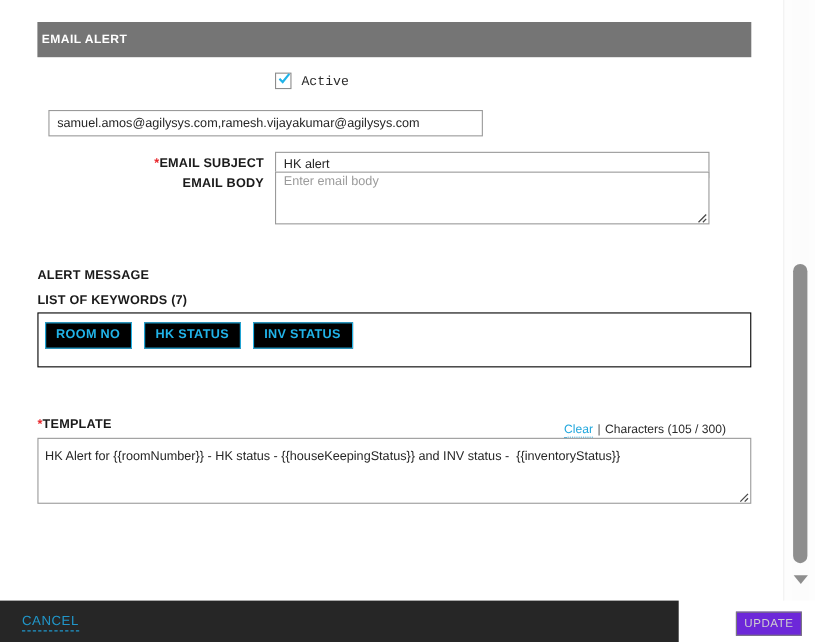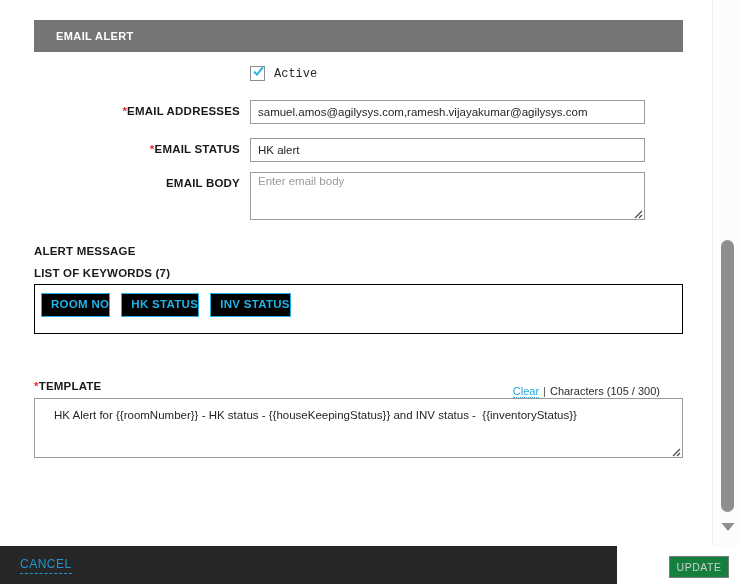--- a/index.html
+++ b/index.html
@@ -42,21 +42,21 @@
     height: 32px;
     background: #757575;
     display: flex;
     align-items: center;
   }
   .section-header-title {
     color: #ffffff;
     font-size: 11px;
     font-weight: bold;
     letter-spacing: 0.4px;
-    padding-left: 22px;
+    padding-left: 4px;
   }
 
   
   .form-row {
     position: absolute;
     display: flex;
     align-items: flex-start;
   }
   .field-label {
     width: 206px;
@@ -101,21 +101,21 @@
     width: 11px;
     height: 11px;
   }
   .cb-label {
     font-size: 12px;
     color: #2b2b2b;
   }
 
   .input-row-1 { left: 34px; top: 100px; }
   .input-row-2 { left: 34px; top: 138px; }
-  .input-row-3 { left: 34px; top: 172px; justify-content: space-between; }
+  .input-row-3 { left: 34px; top: 156px; justify-content: space-between; }
 
   .text-input {
     margin-left: 10px;
     width: 395px;
     height: 24px;
     box-sizing: border-box;
     border: 1px solid #9a9a9a;
     background: #ffffff;
     font-family: "Liberation Sans", sans-serif;
     font-size: 11.5px;
@@ -189,21 +189,21 @@
     align-items: flex-start;
     gap: 11px;
   }
   .keyword-chip {
     background: #000000;
     border: 1px solid #21b3e8;
     color: #21b3e8;
     font-size: 11.5px;
     font-weight: bold;
     letter-spacing: 0.3px;
-    padding: 5px 0 6px 9px;
+    padding: 5px 10px 6px 9px;
     line-height: 11px;
     cursor: pointer;
     user-select: none;
     box-sizing: border-box;
   }
 
   
   .template-label {
     position: absolute;
     left: 34px;
@@ -241,21 +241,21 @@
   }
   .template-textarea {
     width: 649px;
     height: 60px;
     box-sizing: border-box;
     border: 1px solid #9a9a9a;
     background: #ffffff;
     font-family: "Liberation Sans", sans-serif;
     font-size: 11.5px;
     color: #262626;
-    padding: 8px 19px;
+    padding: 8px 6px;
     resize: none;
     outline: none;
     line-height: 16px;
     overflow: hidden;
   }
 
   
   .scrollbar {
     position: absolute;
     left: 712px;
@@ -312,21 +312,21 @@
     border-bottom: 1px dashed #2196c9;
     padding-bottom: 2px;
     cursor: pointer;
   }
   .update-button {
     position: absolute;
     left: 669px;
     top: 556px;
     width: 60px;
     height: 22px;
-    background: #15803d;
+    background: #6d28d9;
     border: 1px solid #7a7a7a;
     color: #cfcfcf;
     font-family: "Liberation Sans", sans-serif;
     font-size: 10.5px;
     letter-spacing: 0.5px;
     cursor: pointer;
     box-sizing: border-box;
   }
 </style>
 </head>
@@ -346,26 +346,25 @@
         <span class="checkbox">
           <svg class="tick" viewBox="0 0 11 11">
             <path d="M1 5.5 L4 8.6 L10 1.2" stroke="#21b3e8" stroke-width="2" fill="none"></path>
           </svg>
         </span>
         <span class="cb-label">Active</span>
       </div>
     </div>
 
     <div class="form-row input-row-1">
-      <div class="field-label"><span class="req-star">*</span><span>EMAIL ADDRESSES</span></div>
       <input class="text-input" type="text" value="samuel.amos@agilysys.com,ramesh.vijayakumar@agilysys.com" style="">
     </div>
 
     <div class="form-row input-row-2">
-      <div class="field-label"><span class="req-star">*</span><span>EMAIL STATUS</span></div>
+      <div class="field-label"><span class="req-star">*</span><span>EMAIL SUBJECT</span></div>
       <input class="text-input" type="text" value="HK alert" style="">
     </div>
 
     <div class="form-row input-row-3">
       <div class="field-label">EMAIL BODY</div>
       <div class="body-textarea-wrap">
         <textarea class="body-textarea" placeholder="Enter email body" style=""></textarea>
         <svg class="resize-grip" viewBox="0 0 12 12">
           <path d="M11 4 L4 11 M11 8 L8 11" stroke="#4a4a4a" stroke-width="1.2" fill="none"></path>
         </svg>

